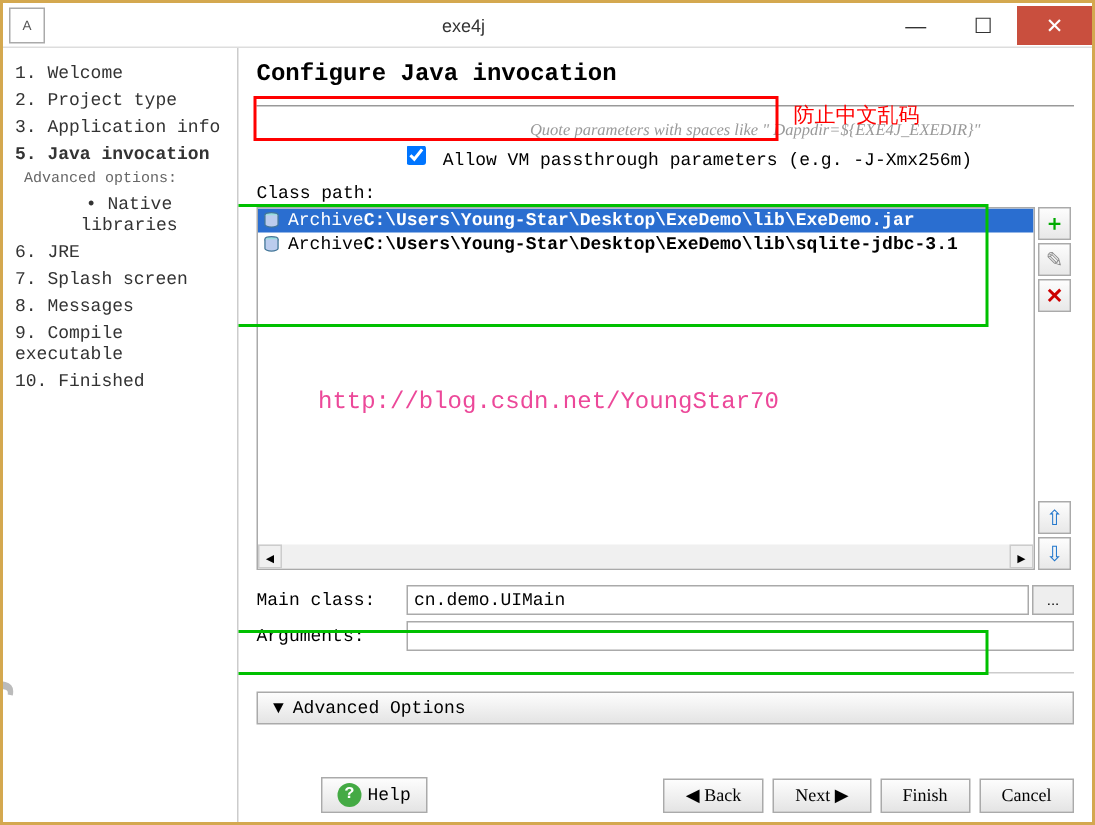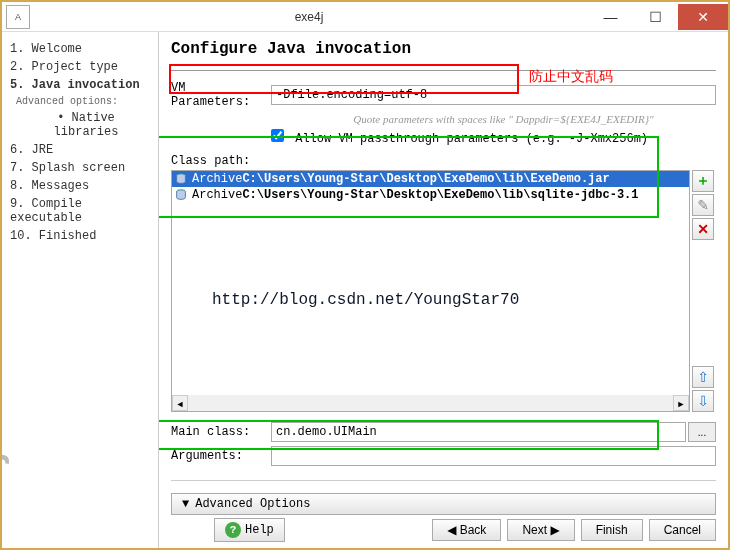--- a/index.html
+++ b/index.html
@@ -33,84 +33,81 @@
 .annot-green { position: absolute; border: 2px solid #00c000; pointer-events: none; z-index: 5; }
 .annot-g1 { top: 104px; left: -170px; width: 670px; height: 82px; }
 .annot-g2 { top: 388px; left: -170px; width: 670px; height: 30px; }
 .classpath-label { font-family: "Courier New", monospace; font-size: 12px; margin-bottom: 2px; }
 .classpath-area { display: flex; }
 .classpath-list { flex: 1; border: 1px solid #aaa; height: 242px; overflow: hidden; background: #fff; position: relative; }
 .classpath-row { display: flex; align-items: center; padding: 1px 2px; font-family: "Courier New", monospace; font-size: 12px; white-space: nowrap; }
 .classpath-row.selected { background: #2a6ed0; color: #fff; }
 .disk-icon { width: 14px; height: 14px; margin-right: 4px; display: inline-flex; align-items: center; justify-content: center; }
 .disk-icon svg { width: 14px; height: 14px; }
-.watermark { position: absolute; top: 120px; left: 40px; color: #0f172a; font-size: 16px; font-family: "Courier New", monospace; }
+.watermark { position: absolute; top: 120px; left: 40px; color: #ec4899; font-size: 16px; font-family: "Courier New", monospace; }
 .scroll-hint { position: absolute; bottom: 0; left: 0; right: 0; height: 16px; background: #f0f0f0; display: flex; }
 .scroll-hint .arrow { width: 16px; text-align: center; font-size: 9px; line-height: 16px; border: 1px solid #ccc; }
 .scroll-hint .track { flex: 1; }
 .side-btns { width: 24px; display: flex; flex-direction: column; gap: 2px; margin-left: 2px; }
 .side-btn { width: 22px; height: 22px; border: 1px solid #aaa; background: linear-gradient(#fdfdfd,#e8e8e8); display: flex; align-items: center; justify-content: center; font-size: 14px; cursor: pointer; }
 .side-btn.add { color: #0a0; font-weight: bold; }
 .side-btn.edit { color: #888; }
 .side-btn.del { color: #c00; font-weight: bold; }
 .side-btn.spacer { flex: 1; border: none; background: none; }
 .side-btn.up,.side-btn.down { color: #27c; }
 .mainclass-row { margin-top: 10px; }
 .mainclass-row input { margin-right: 2px; }
 .mainclass-row button { width: 28px; height: 20px; border: 1px solid #aaa; background: #eee; font-size: 10px; cursor: pointer; }
 .adv-button { margin-top: 6px; padding: 3px 10px; border: 1px solid #aaa; background: linear-gradient(#fdfdfd,#e4e4e4); font-family: "Courier New", monospace; font-size: 12px; cursor: pointer; display: inline-flex; align-items: center; gap: 6px; }
 .bottom-bar { position: absolute; bottom: 6px; left: 212px; right: 12px; display: flex; align-items: center; }
 .help-btn { display: inline-flex; align-items: center; gap: 4px; padding: 3px 10px; border: 1px solid #aaa; background: linear-gradient(#fdfdfd,#e4e4e4); font-family: "Courier New", monospace; font-size: 12px; cursor: pointer; }
 .help-icon { width: 16px; height: 16px; border-radius: 50%; background: #4a4; color: #fff; display: flex; align-items: center; justify-content: center; font-size: 11px; font-weight: bold; }
 .nav-btns { margin-left: auto; display: flex; gap: 6px; }
-.nav-btn { padding: 3px 14px; border: 1px solid #aaa; background: linear-gradient(#fdfdfd,#e4e4e4); font-family: Liberation Sans, sans-serif; font-size: 12px; cursor: pointer; }
+.nav-btn { padding: 3px 14px; border: 1px solid #aaa; background: linear-gradient(#fdfdfd,#e4e4e4); font-family: Liberation Serif, serif; font-size: 12px; cursor: pointer; }
 hr.sep { margin: 10px 0 6px; border: none; border-top: 1px solid #ccc; }
 </style>
 </head>
 <body>
 
 <div class="titlebar">
   <div class="app-icon">A</div>
   <div class="title">exe4j</div>
   <div class="win-btns">
     <div class="win-btn min">—</div>
     <div class="win-btn max">☐</div>
     <div class="win-btn close">✕</div>
   </div>
 </div>
 
 <div class="content">
   <div class="sidebar">
     <ol id="step-list">
         <li>1. Welcome</li>
         <li>2. Project type</li>
+        <li>3. Application info</li>
         <li class="active">5. Java invocation</li>
         <div class="adv-label">Advanced options:</div>
         <li class="sublist">• Native libraries</li>
         <li>6. JRE</li>
         <li>7. Splash screen</li>
         <li>8. Messages</li>
         <li>9. Compile executable</li>
         <li>10. Finished</li>
       </ol>
     <div class="brand">exe4j</div>
   </div>
 
   <div class="main">
     <h2>Configure Java invocation</h2>
 
     <div class="annot-red annot-red1"></div>
     <div class="annot-text">防止中文乱码</div>
     <div class="annot-green annot-g1"></div>
     <div class="annot-green annot-g2"></div>
 
-    <div class="row">
-      <span class="label">VM Parameters:</span>
-      <input type="text" value="-Dfile.encoding=utf-8" style="">
-    </div>
     <div class="hint">Quote parameters with spaces like " Dappdir=${EXE4J_EXEDIR}"</div>
     <div class="checkbox-row">
       <label>
         <input type="checkbox" checked="" style="">
         <span>Allow VM passthrough parameters (e.g. -J-Xmx256m)</span>
       </label>
     </div>
 
     <div class="classpath-label">Class path:</div>
     <div class="classpath-area">

